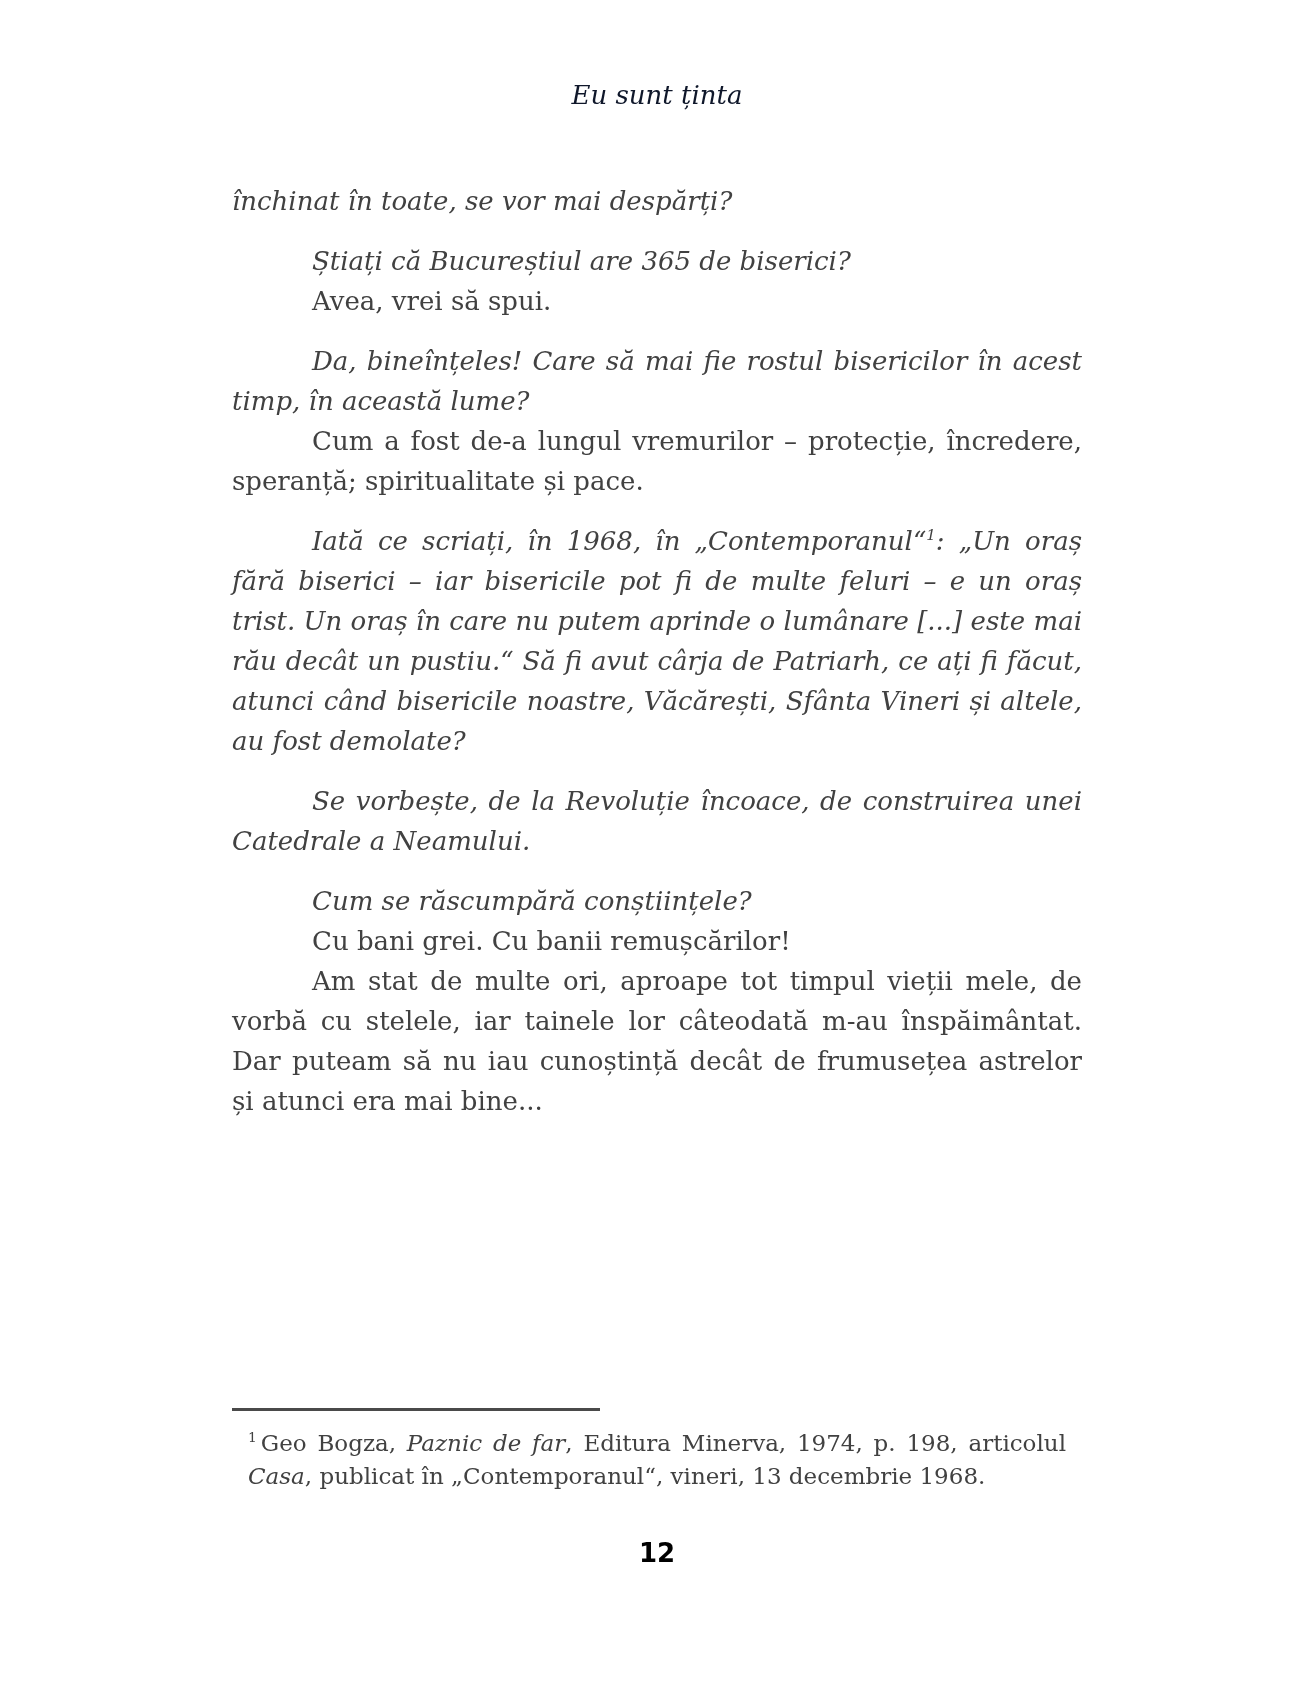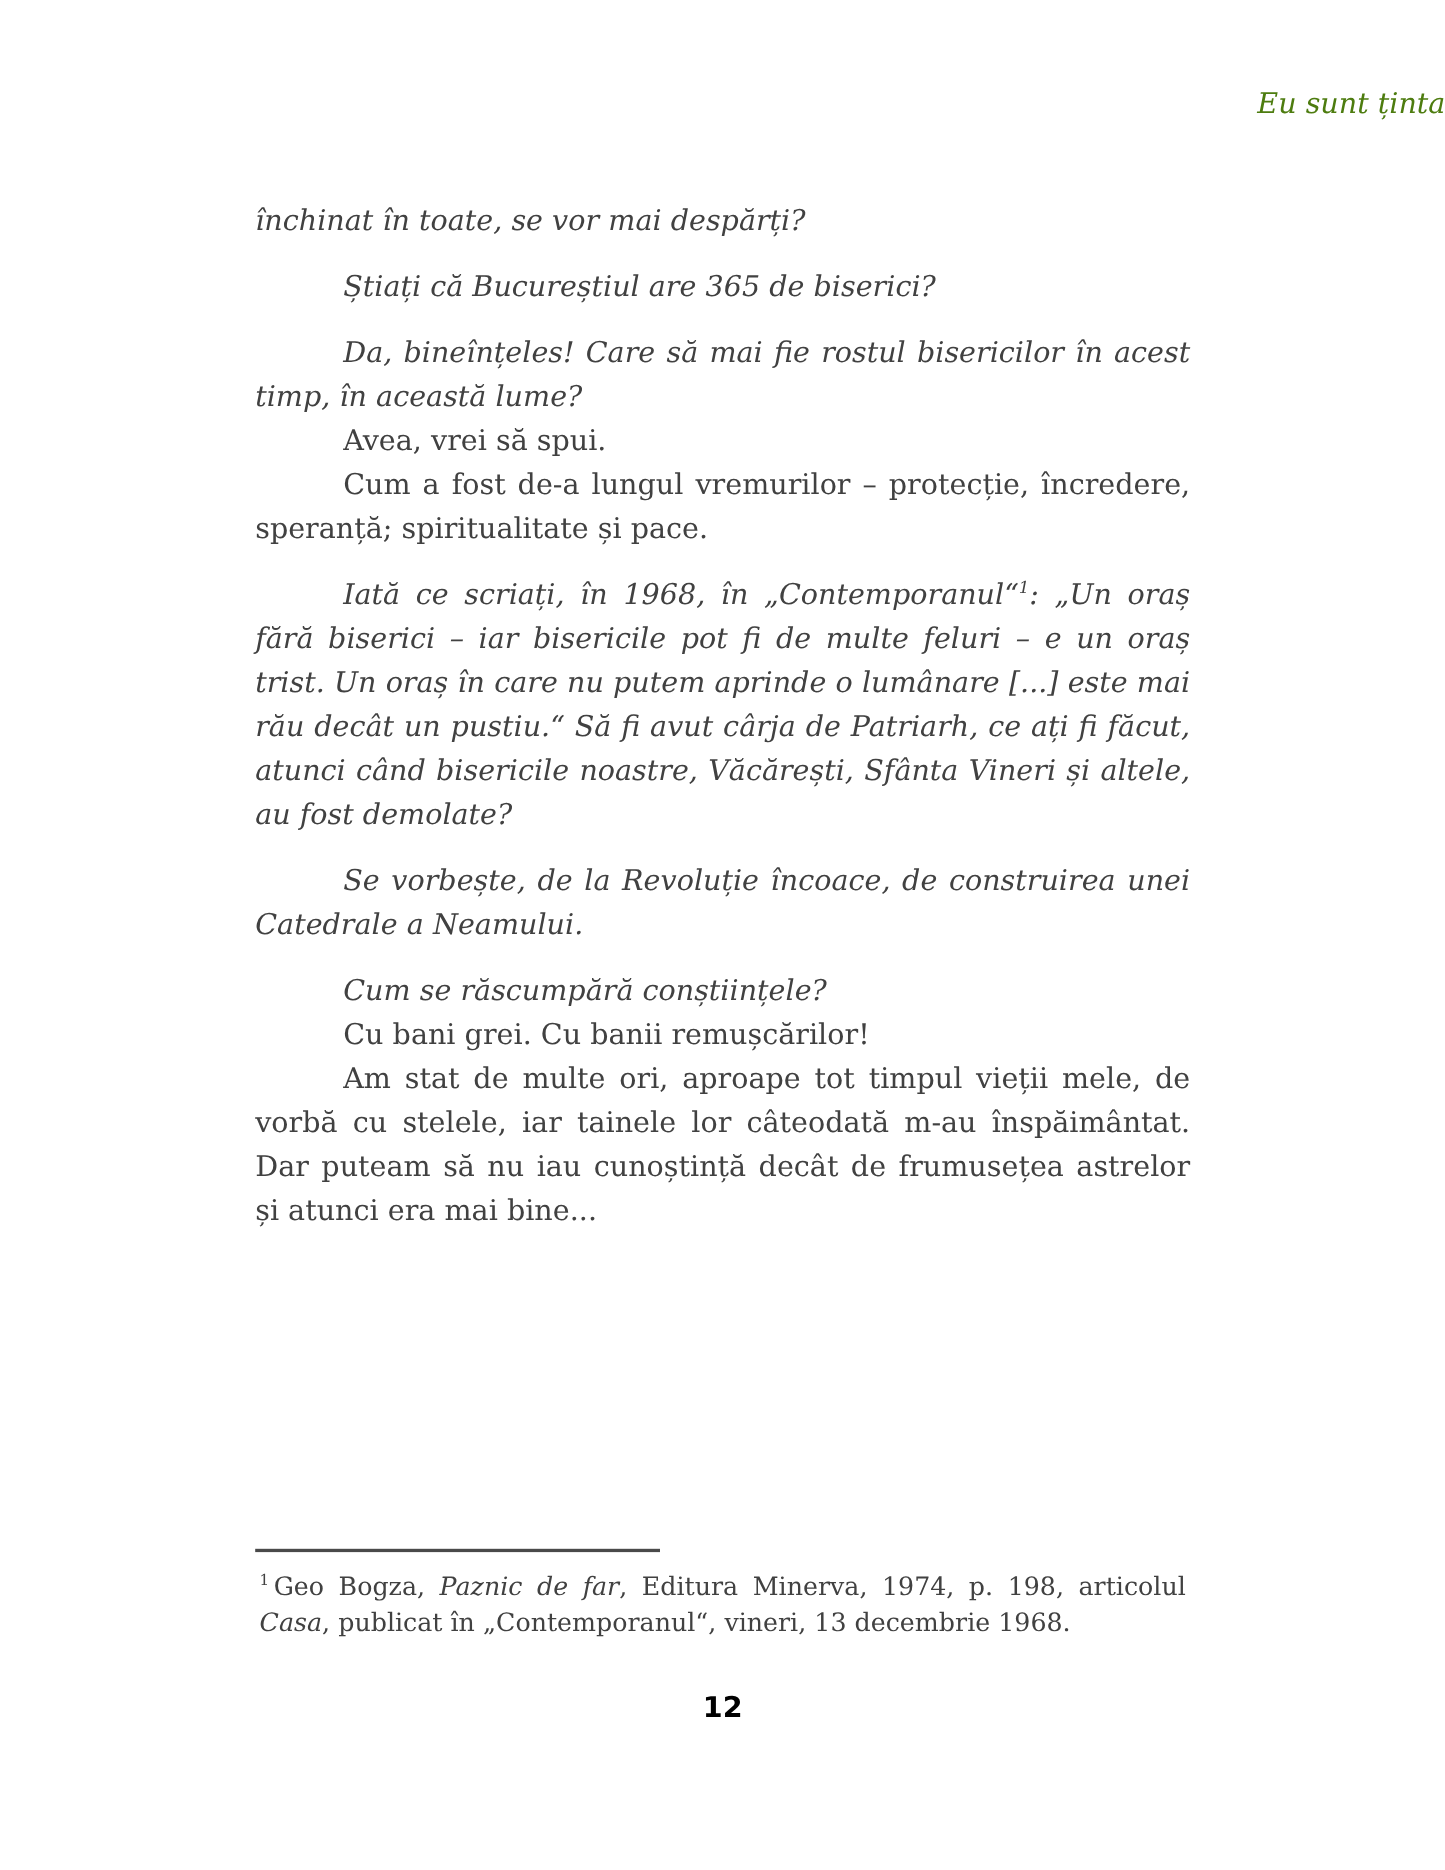--- a/index.html
+++ b/index.html
@@ -15,24 +15,24 @@
     background: #ffffff;
     font-family: "DejaVu Serif", "Liberation Serif", serif;
     color: #414141;
     overflow: hidden;
   }
   .running-header {
     position: absolute;
     top: 80px;
     left: 0;
     width: 100%;
-    text-align: right;
+    text-align: center;
     font-style: italic;
     font-size: 26px;
-    color: #4d7c0f;
+    color: #0f172a;
   }
   .body-text {
     position: absolute;
     top: 161px;
     left: 232px;
     width: 850px;
     font-size: 26px;
     line-height: 40px;
     text-align: justify;
     hyphens: none;
@@ -59,21 +59,21 @@
     left: 232px;
     width: 850px;
   }
   .footnote-rule {
     width: 368px;
     height: 3px;
     background: #4a4a4a;
     margin-bottom: 16px;
   }
   .footnote {
-    margin: 4px;
+    margin: 16px;
     font-size: 23px;
     line-height: 33px;
     text-align: justify;
     color: #414141;
   }
   .footnote .it {
     font-style: italic;
   }
   .footnote .fn-marker {
     font-size: 0.6em;
@@ -96,22 +96,22 @@
 </head>
 <body>
 
 <div class="page">
 
   <div class="running-header">Eu sunt ținta</div>
 
   <main class="body-text">
     <p class="para interviewer no-indent">închinat în toate, se vor mai despărți?</p>
     <p class="para interviewer">Știați că Bucureștiul are 365 de biserici?</p>
+    <p class="para interviewee">Avea, vrei să spui.</p>
     <p class="para interviewer">Da, bineînțeles! Care să mai fie rostul bisericilor în acest timp, în această lume?</p>
-    <p class="para interviewee">Avea, vrei să spui.</p>
     <p class="para interviewee">Cum a fost de-a lungul vremurilor – protecție, încredere, speranță; spiritualitate și pace.</p>
     <p class="para interviewer"><span>Iată ce scriați, în 1968, în „Contemporanul“</span><sup class="fn-ref">1</sup><span>: „Un oraș fără biserici – iar bisericile pot fi de multe feluri – e un oraș trist. Un oraș în care nu putem aprinde o lumânare [...] este mai rău decât un pustiu.“ Să fi avut cârja de Patriarh, ce ați fi făcut, atunci când bisericile noastre, Văcărești, Sfânta Vineri și altele, au fost demolate?</span></p>
     <p class="para interviewer">Se vorbește, de la Revoluție încoace, de construirea unei Catedrale a Neamului.</p>
     <p class="para interviewer">Cum se răscumpără conștiințele?</p>
     <p class="para interviewee">Cu bani grei. Cu banii remușcărilor!</p>
     <p class="para interviewee">Am stat de multe ori, aproape tot timpul vieții mele, de vorbă cu stelele, iar tainele lor câteodată m-au înspăimântat. Dar puteam să nu iau cunoștință decât de frumusețea astrelor și atunci era mai bine...</p>
   </main>
 
   <div class="footnote-area">
     <div class="footnote-rule"></div>

